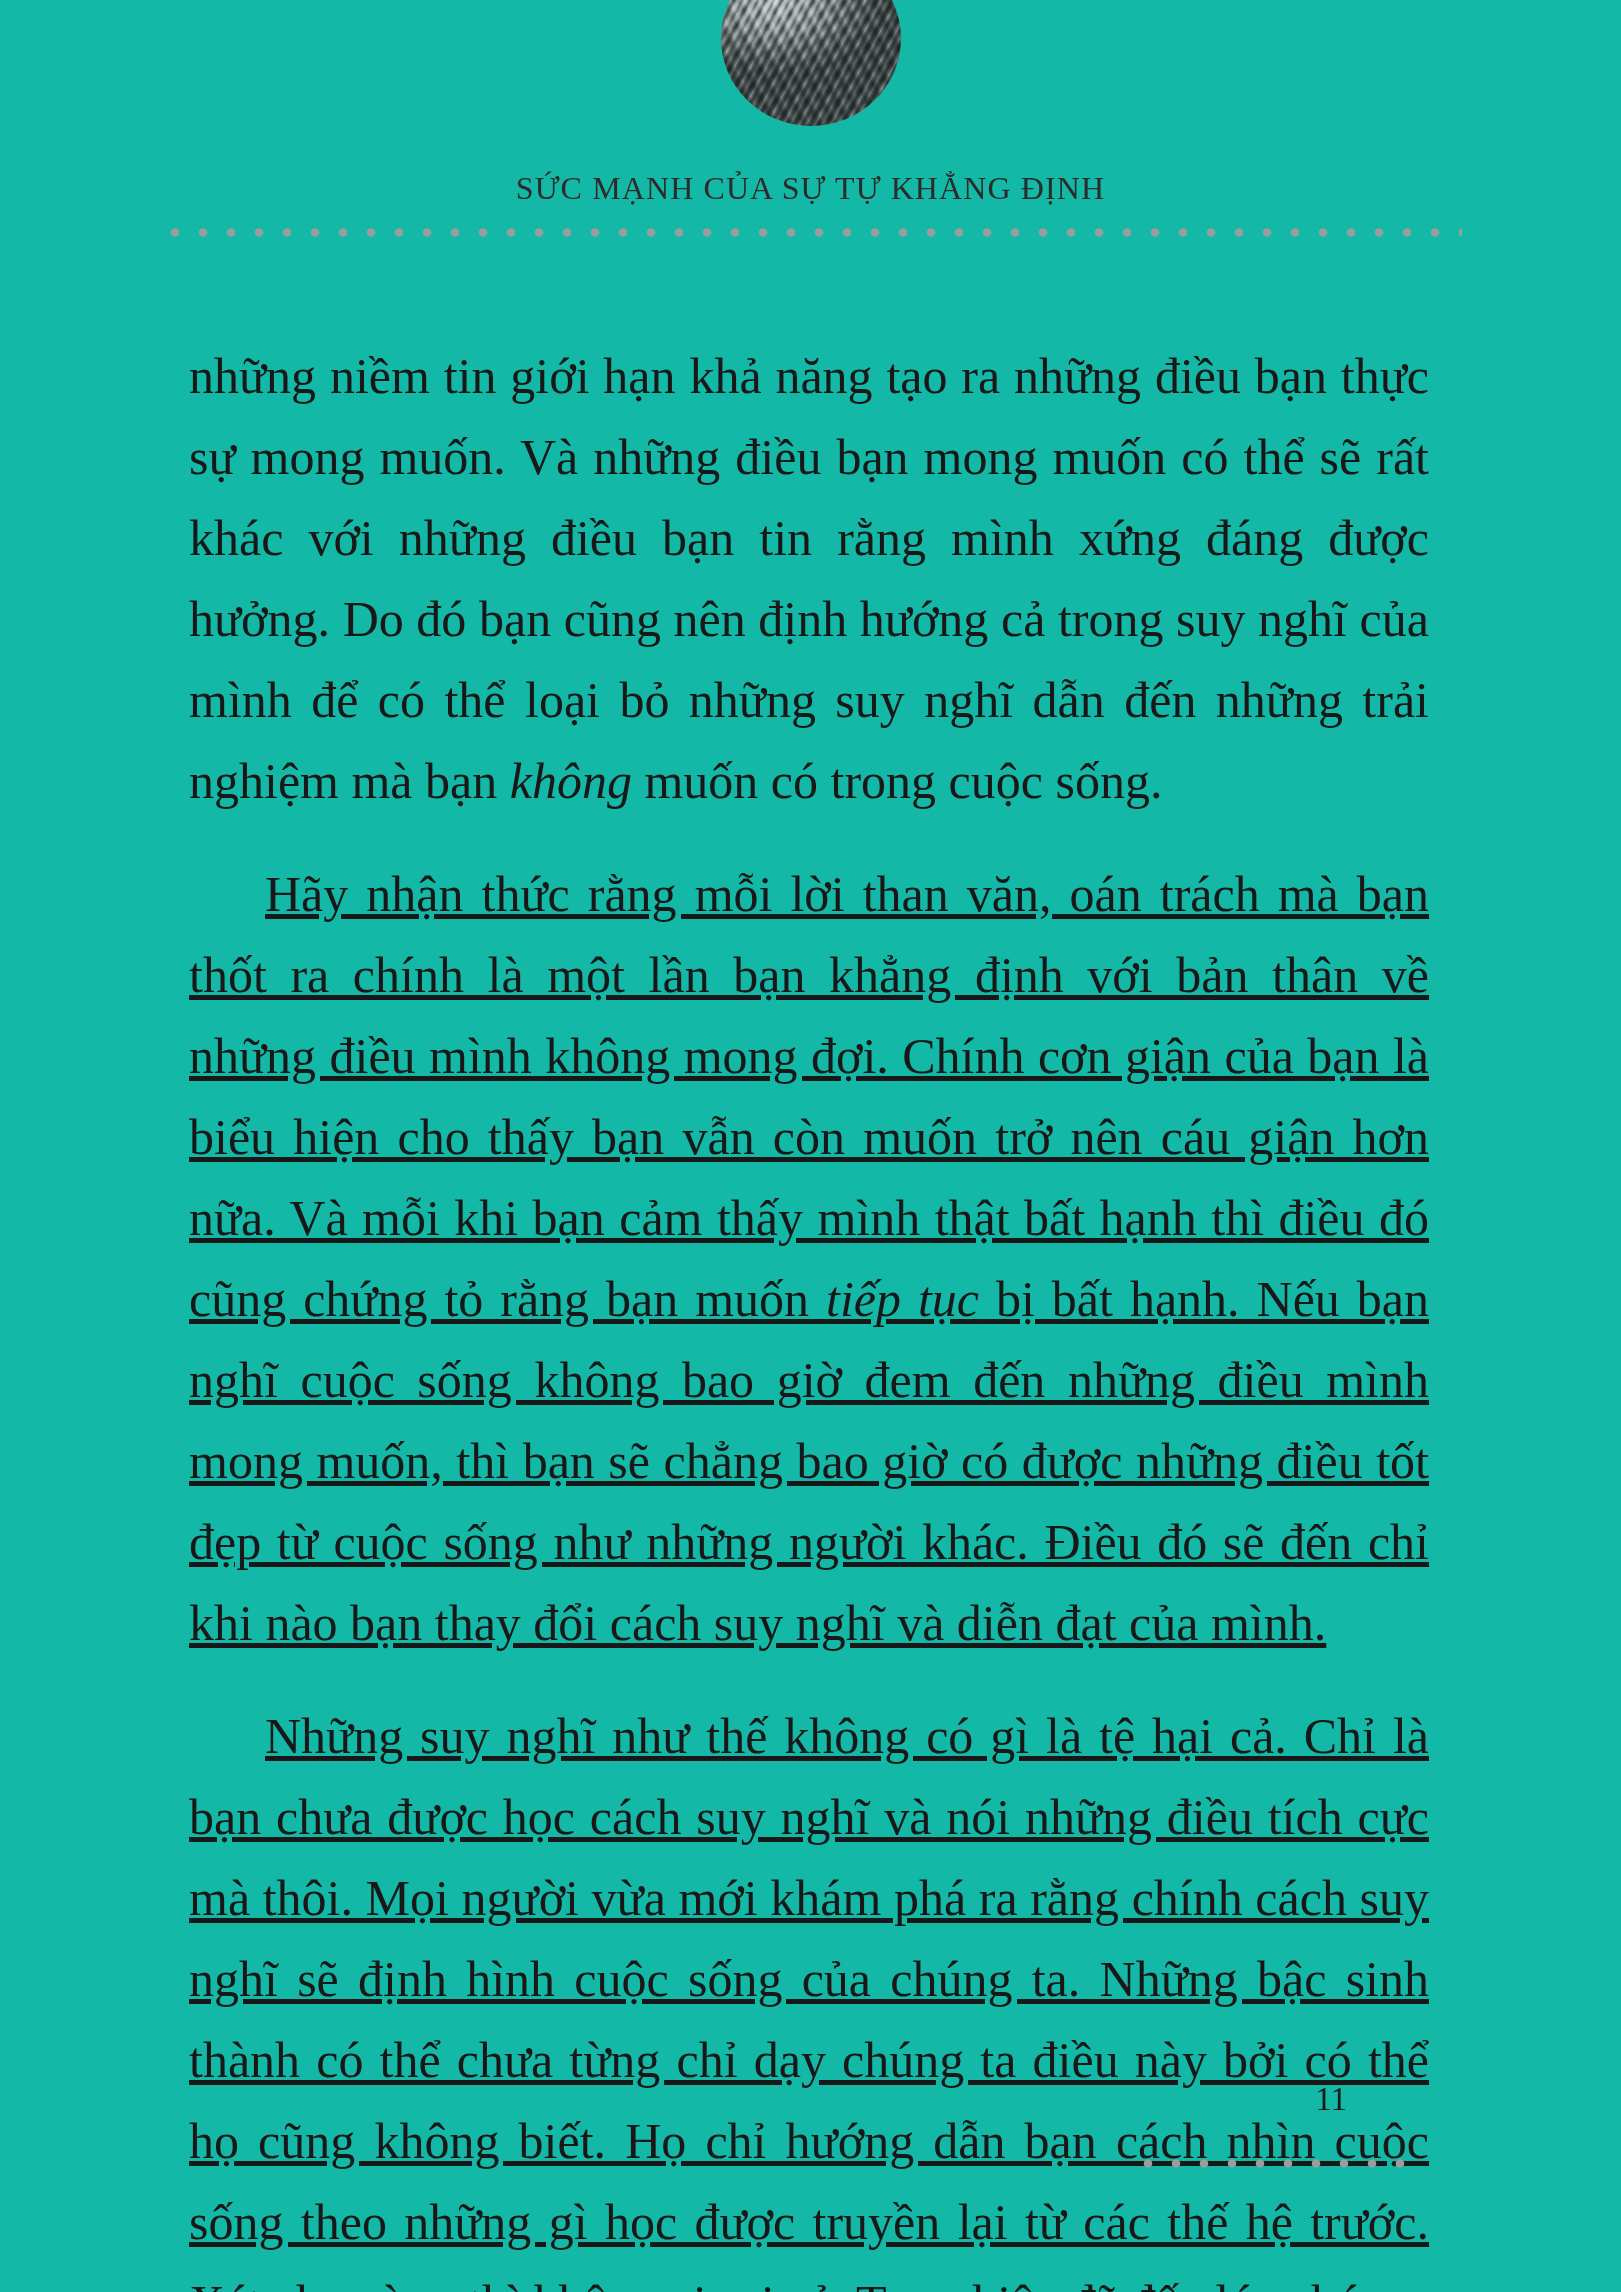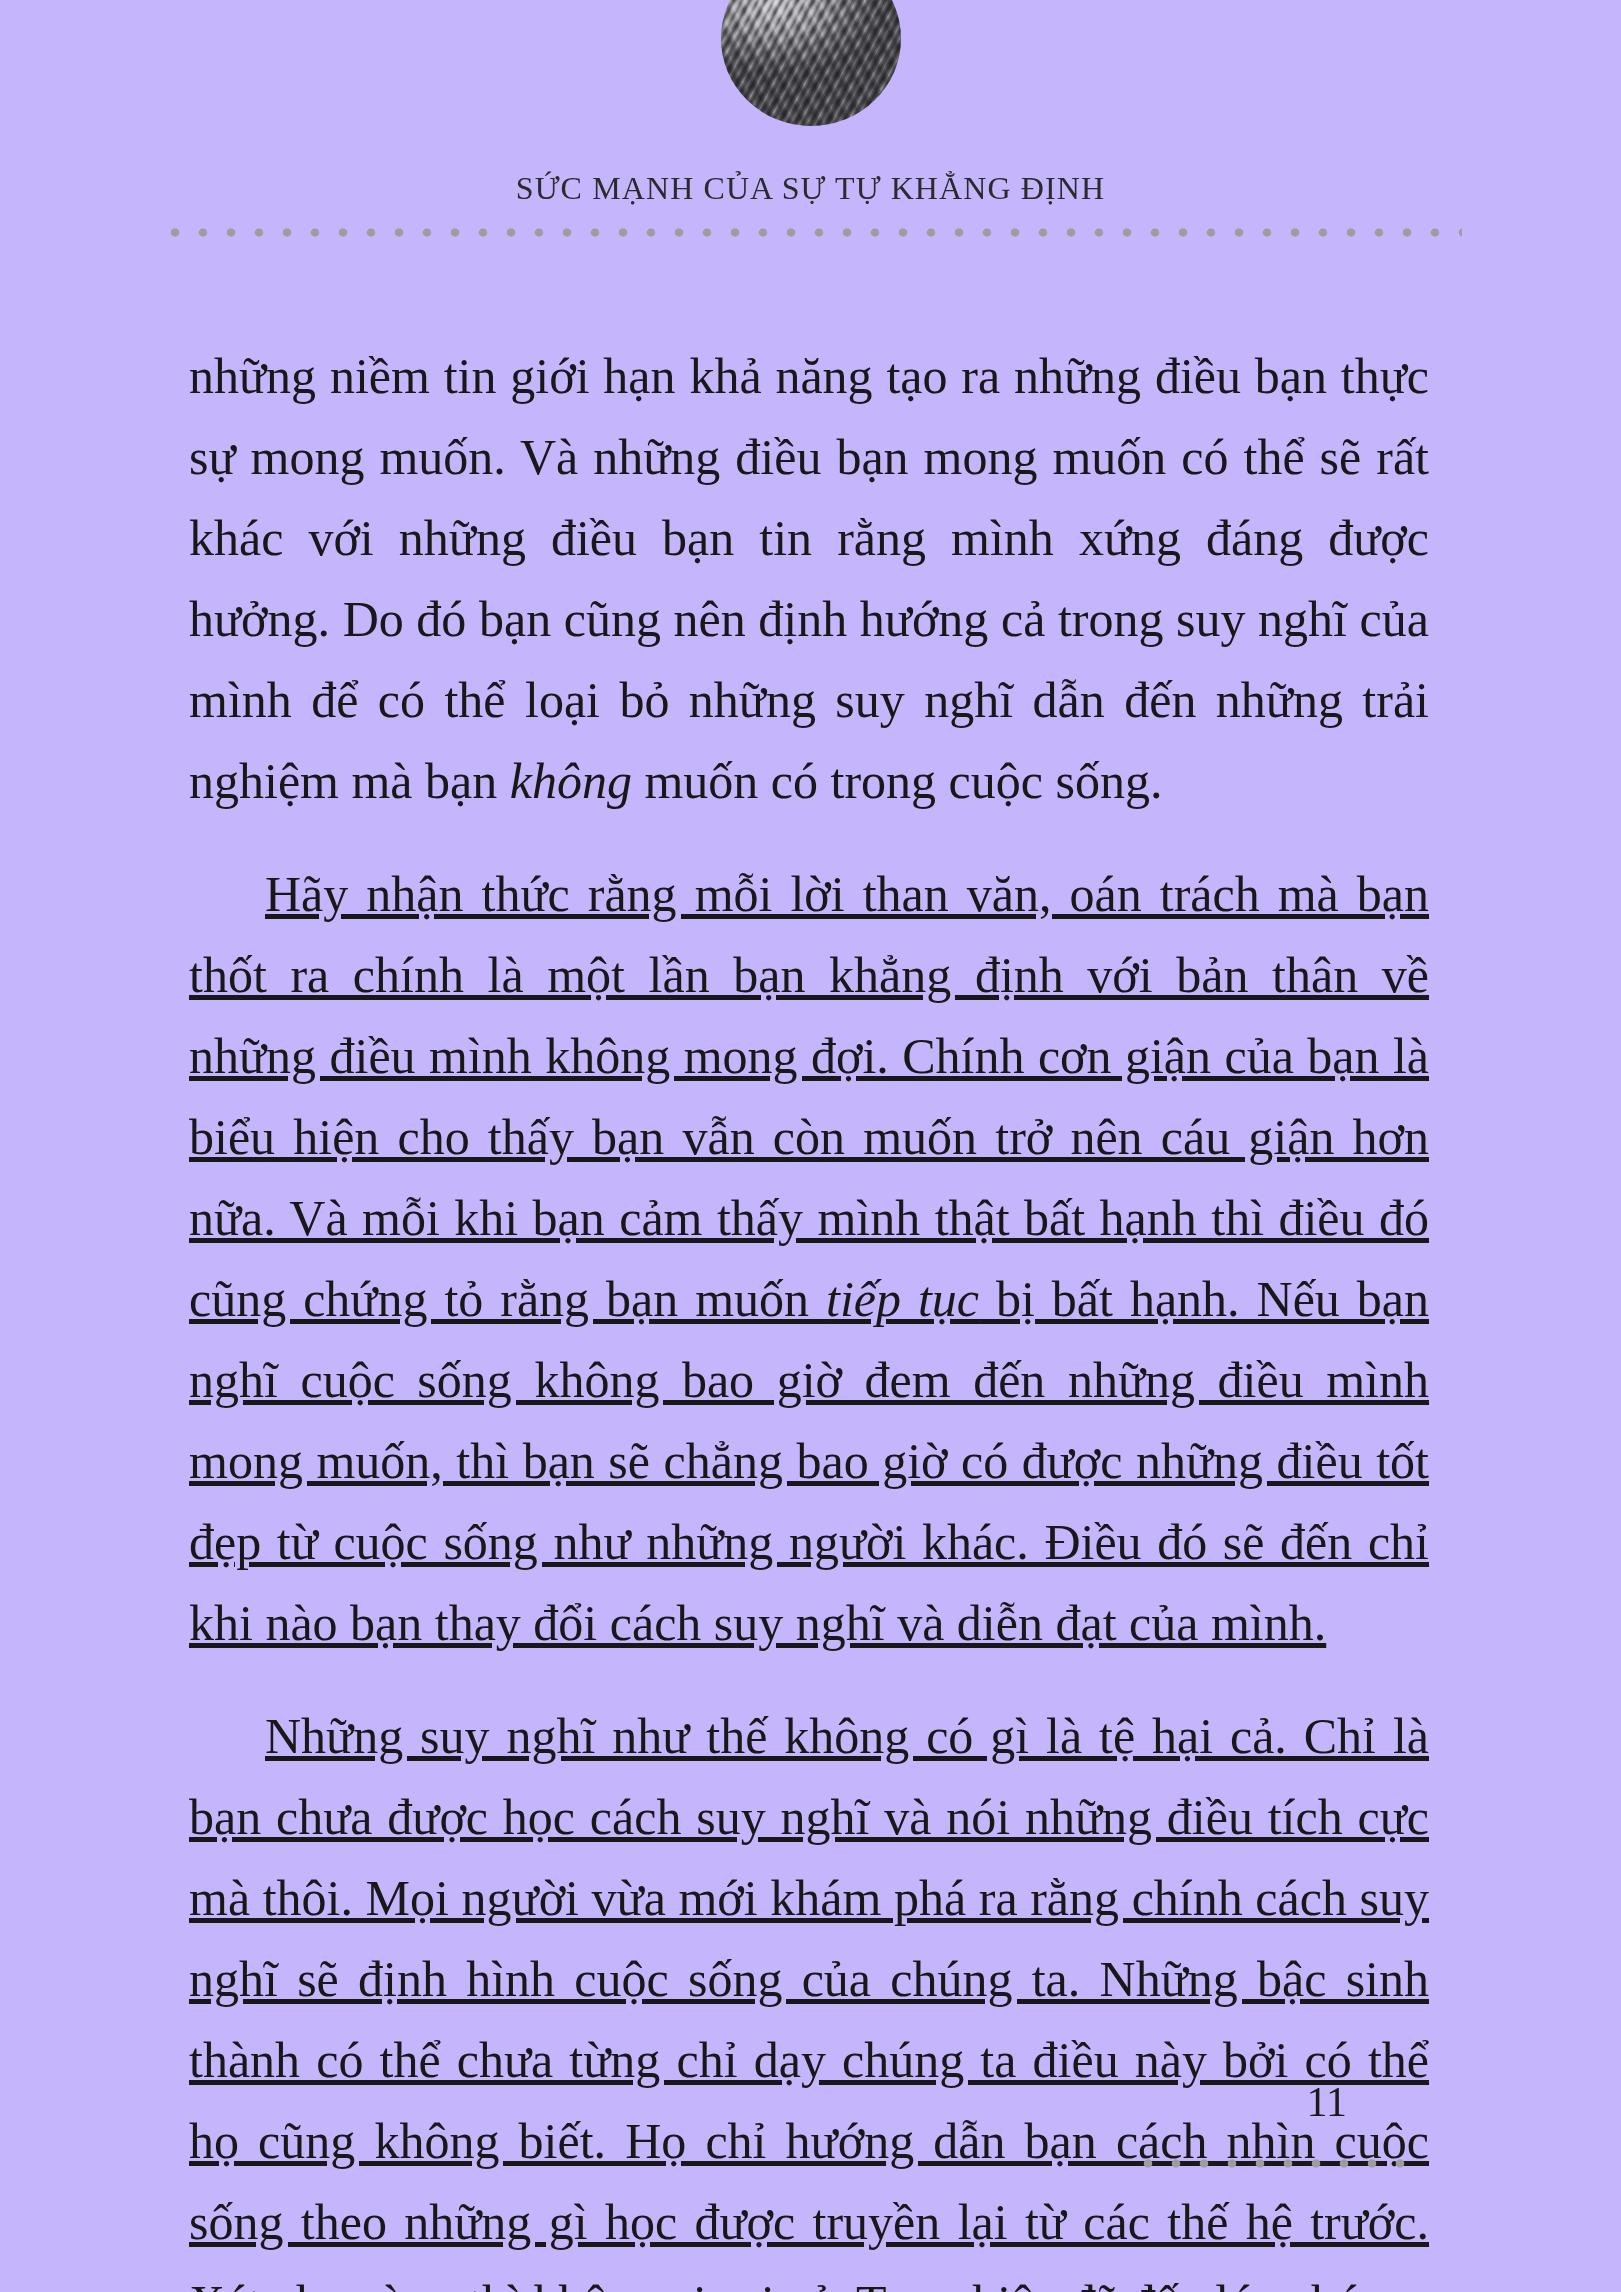--- a/index.html
+++ b/index.html
@@ -13,21 +13,21 @@
     position: relative;
     font-family: "Liberation Serif", serif;
     color: #1a1a1a;
     overflow: hidden;
   }
 
   
   .page {
     position: absolute;
     inset: 0;
-    background: #c4b5fd;
+    background: #14b8a6;
   }
 
   
   .header-ornament {
     position: absolute;
     top: -49px;
     left: 50%;
     transform: translateX(-50%);
     width: 180px;
     height: 175px;
@@ -108,22 +108,22 @@
     margin-bottom: 0;
   }
   em {
     font-style: italic;
   }
 
   
   .folio {
     position: absolute;
     right: 274px;
-    bottom: 166px;
-    font-size: 42px;
+    bottom: 174px;
+    font-size: 33px;
     color: #1a1a1a;
   }
 </style>
 </head>
 <body>
 
 <div class="page">
 
   <div class="header-ornament"></div>
 

